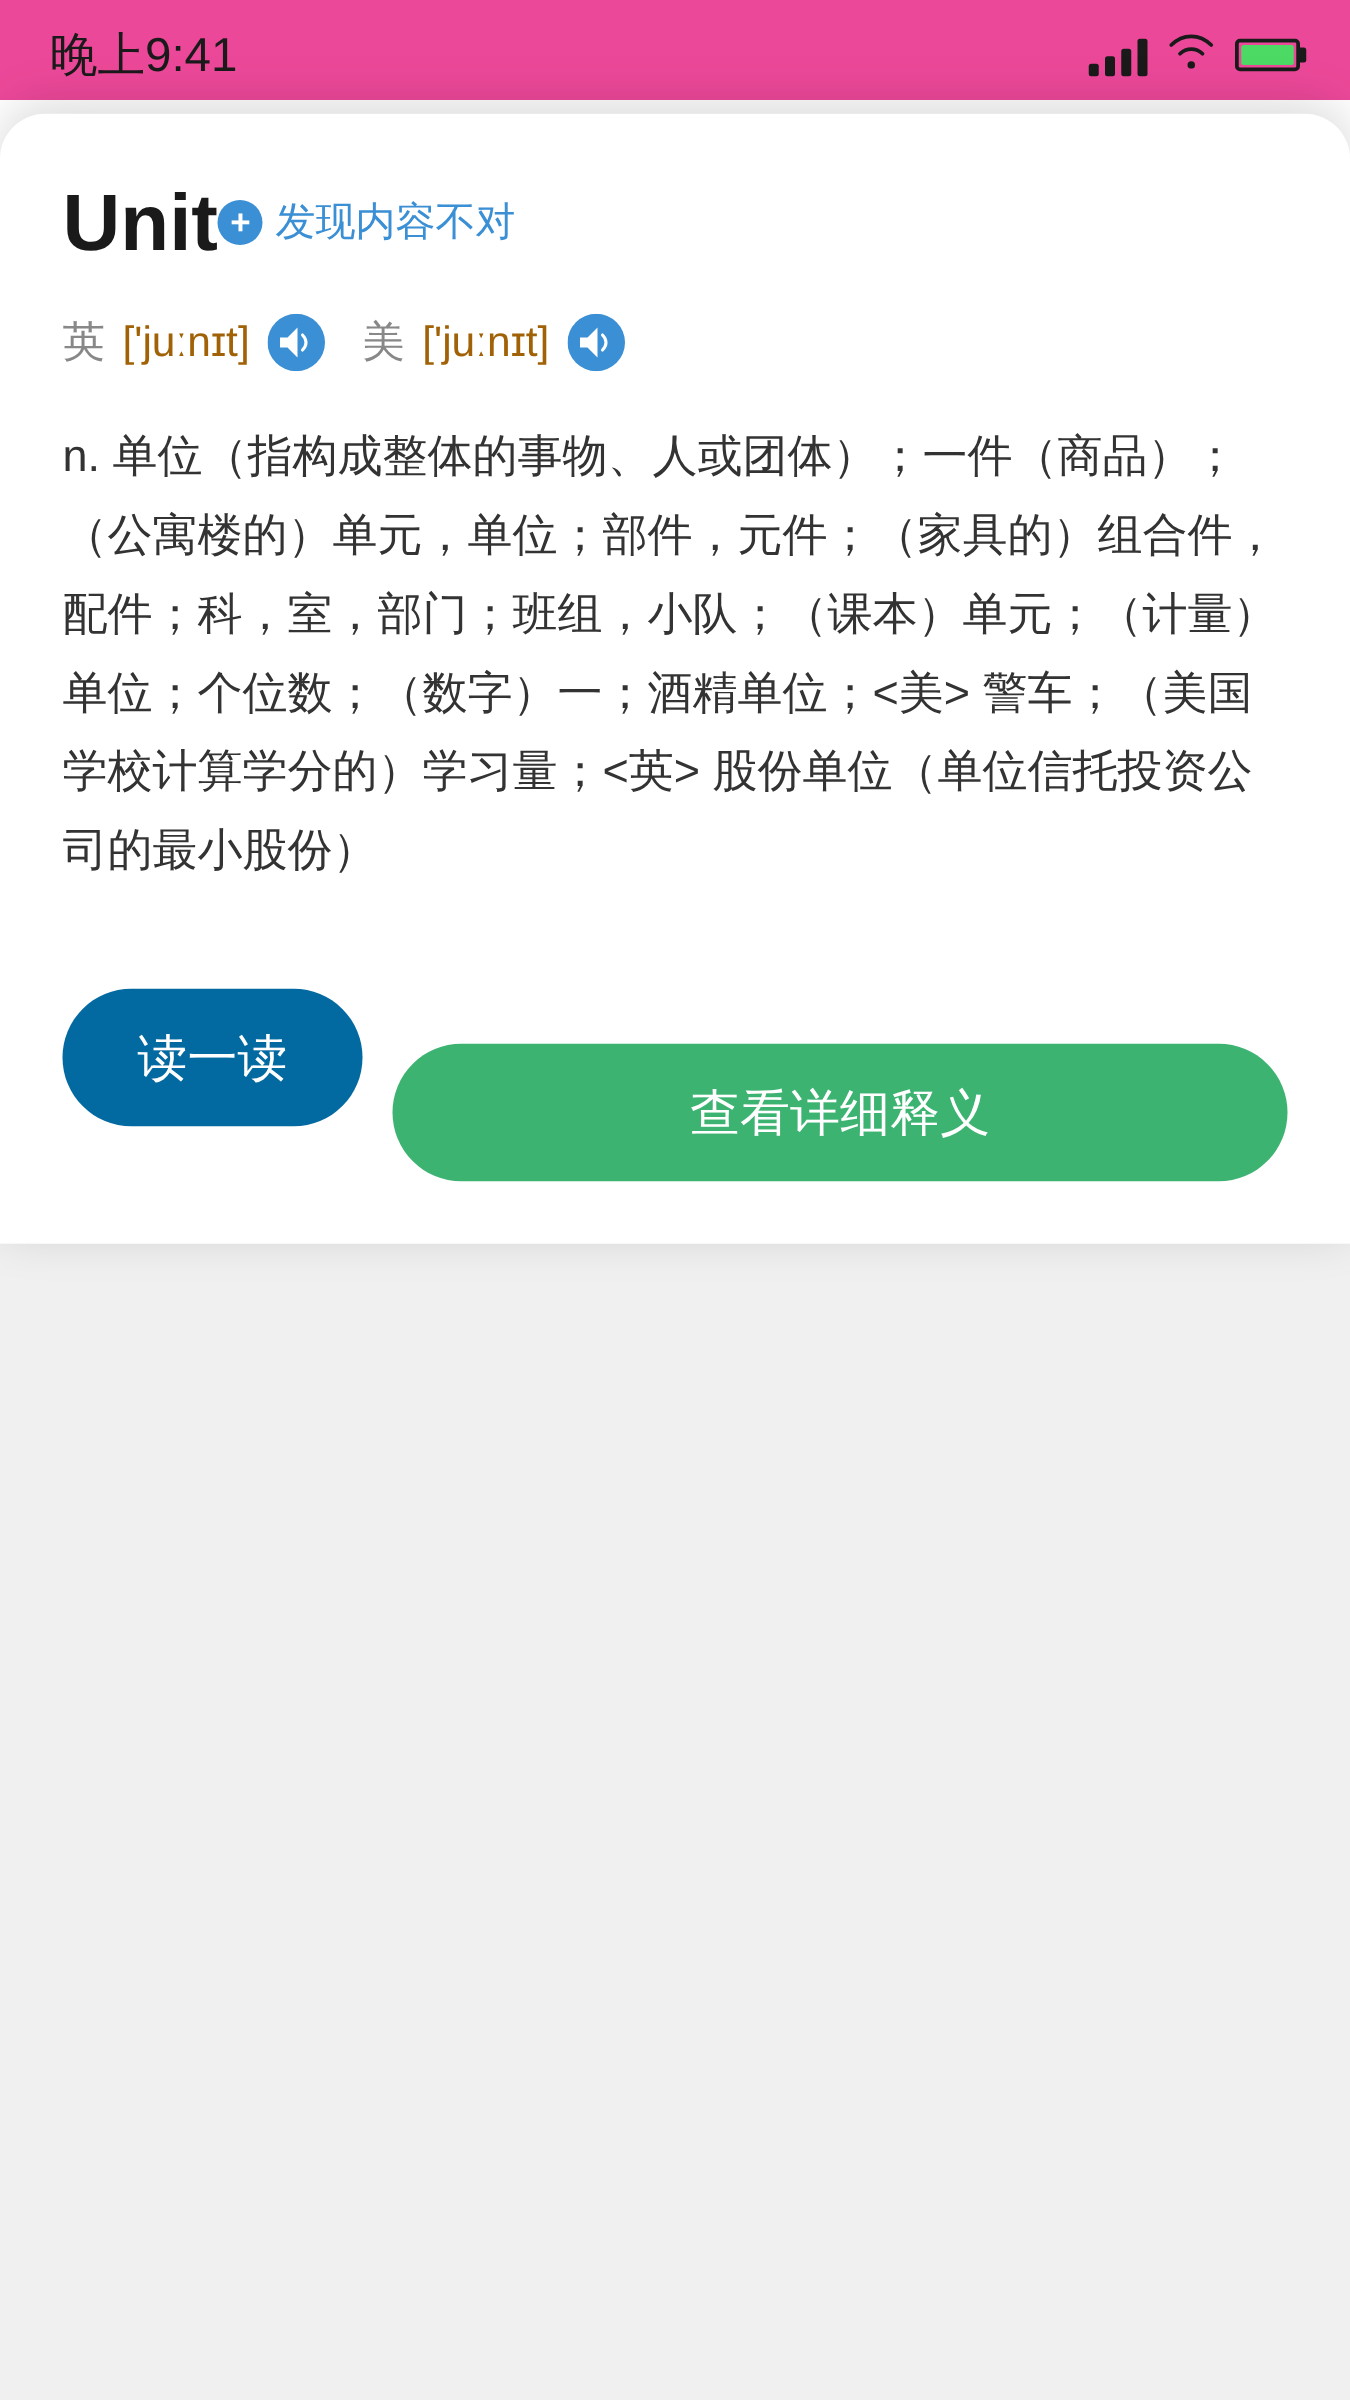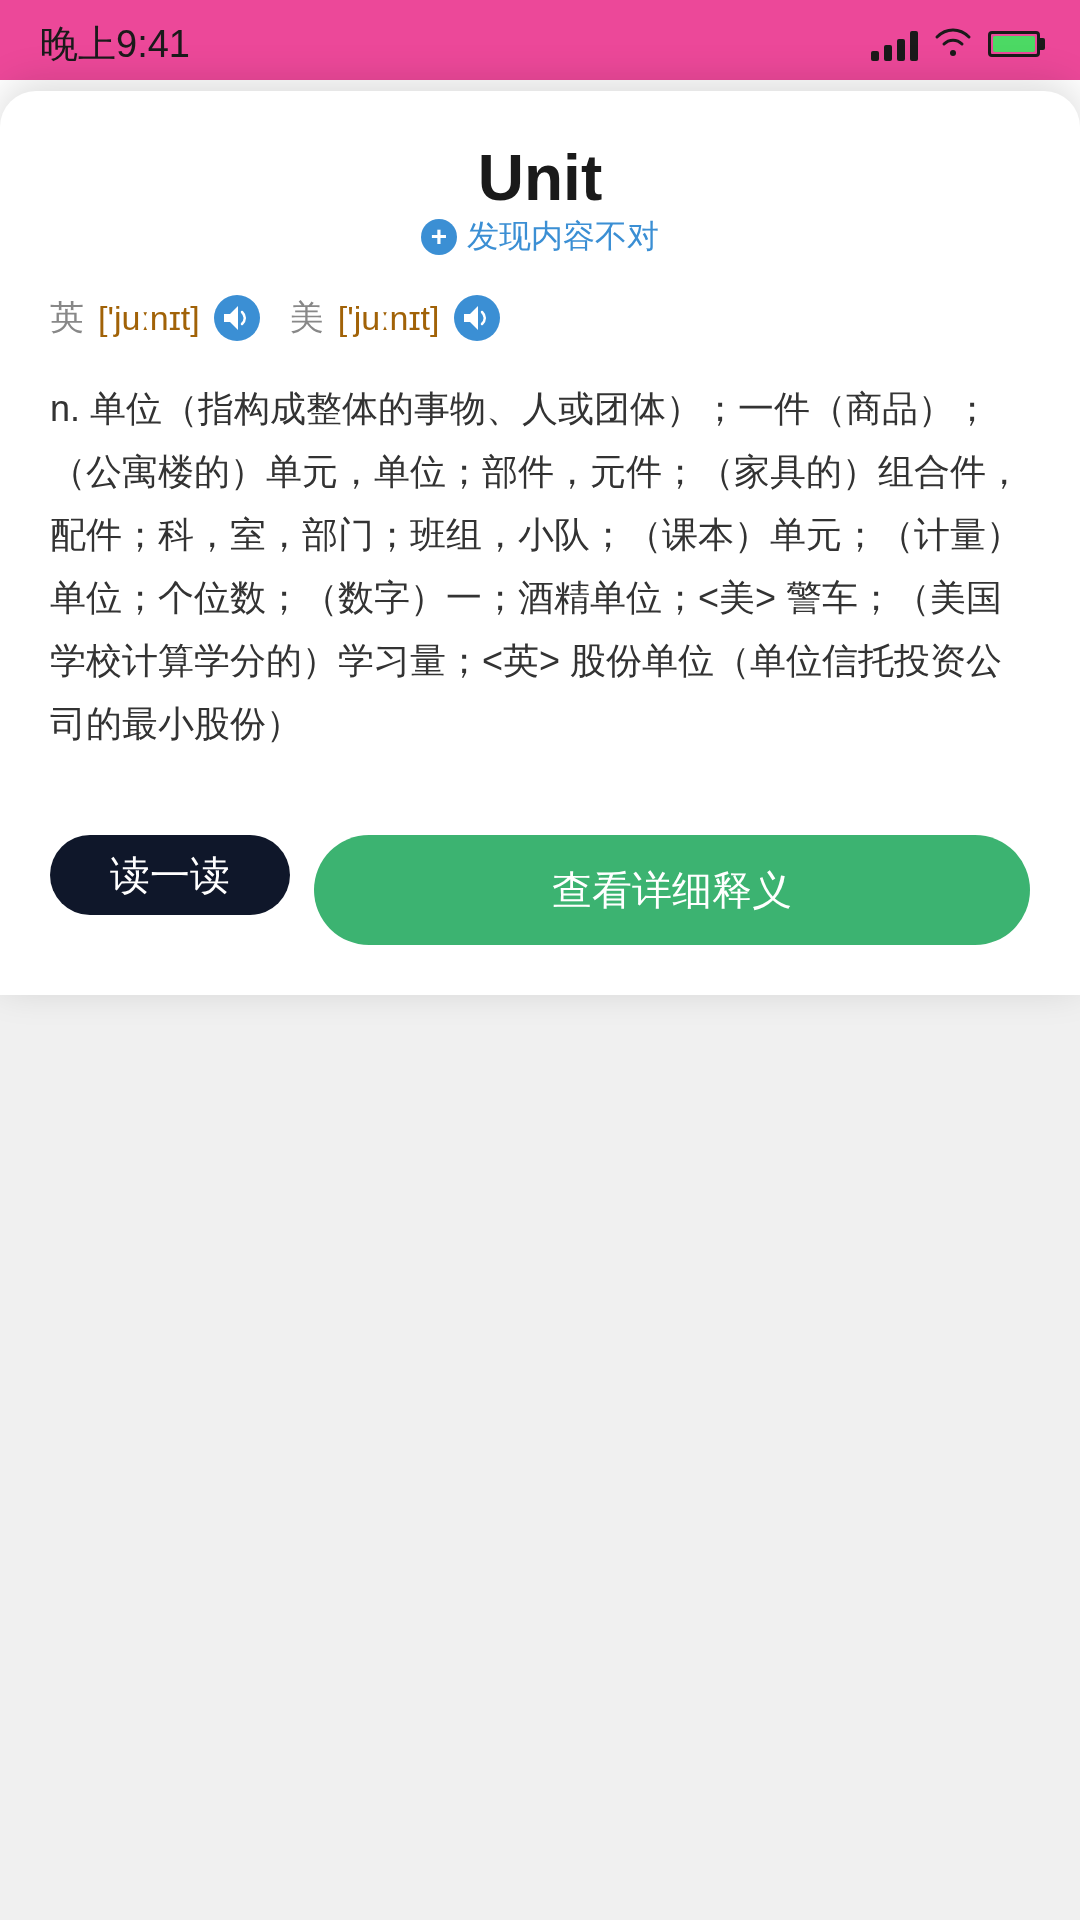--- a/index.html
+++ b/index.html
@@ -188,23 +188,21 @@
       right: 0;
       background: #fff;
       border-radius: 36px 36px 0 0;
       padding: 50px 50px 0;
       box-shadow: 0 -8px 40px rgba(0,0,0,0.15);
     }
 
     .dict-header {
       display: flex;
       align-items: center;
-      justify-content: space-between;
       margin-bottom: 36px;
-      flex-direction: column;
     }
     .dict-word {
       font-size: 64px;
       font-weight: 700;
       color: #1a1a1a;
     }
     .add-vocab {
       display: flex;
       align-items: center;
       gap: 10px;
@@ -264,22 +262,22 @@
     }
 
     
     .bottom-btns {
       display: flex;
       gap: 24px;
       padding: 30px 0 50px;
     }
     .btn-read {
       flex: 0 0 240px;
-      height: 80px;
-      background: #0f172a;
+      height: 110px;
+      background: #0369a1;
       border-radius: 55px;
       display: flex;
       align-items: center;
       justify-content: center;
       color: #fff;
       font-size: 40px;
       font-weight: 500;
       cursor: pointer;
     }
     .btn-detail {
@@ -287,20 +285,21 @@
       height: 110px;
       background: #3cb371;
       border-radius: 55px;
       display: flex;
       align-items: center;
       justify-content: center;
       color: #fff;
       font-size: 40px;
       font-weight: 500;
       cursor: pointer;
+      margin-top: 44px;
     }
   </style>
 </head>
 <body>
 
 <div class="status-bar">
   <span class="status-time">晚上9:41</span>
   <div class="status-icons">
     <div class="signal-bars">
       <span></span>

